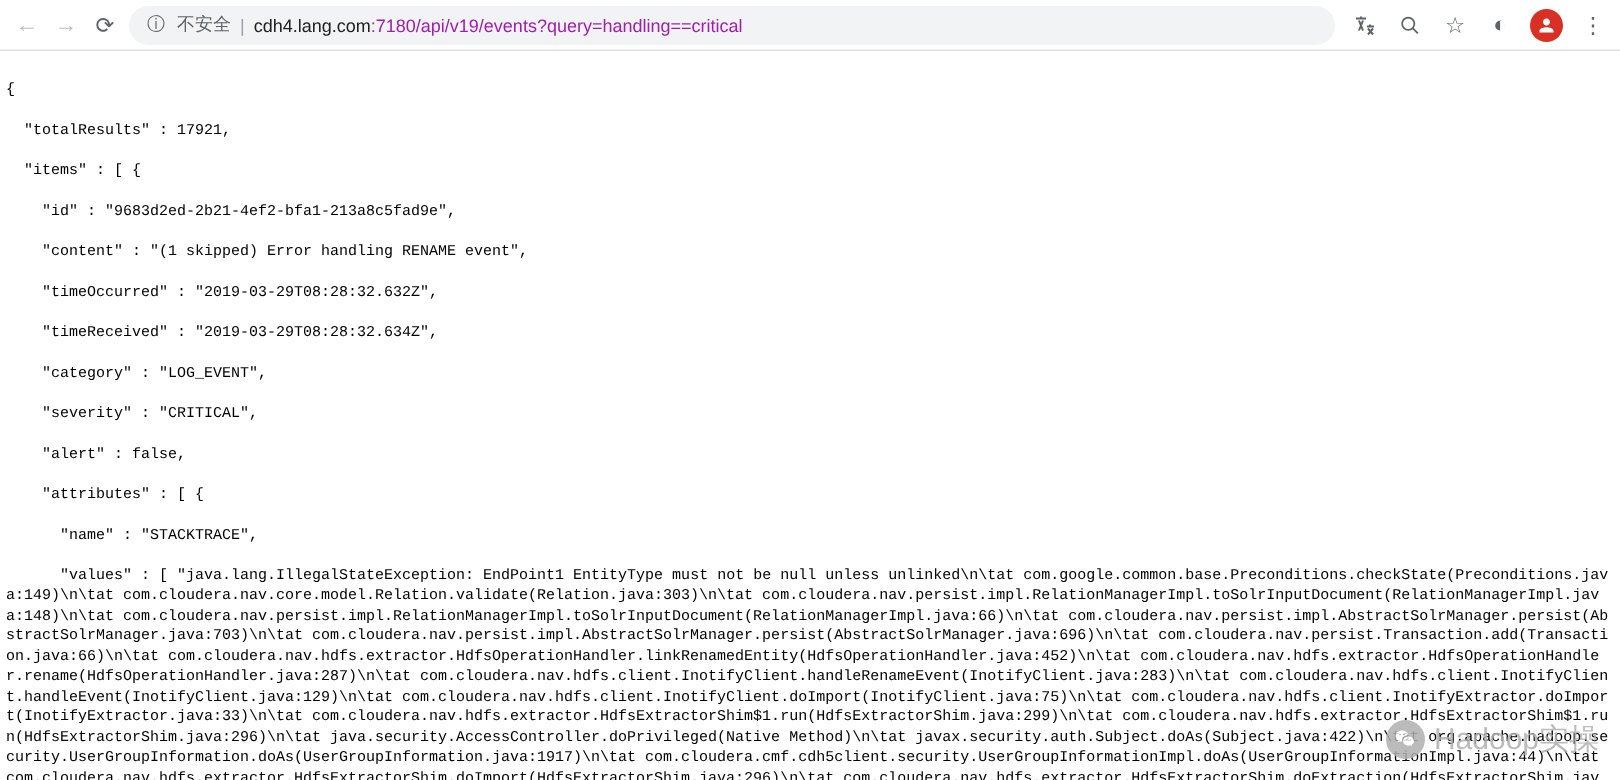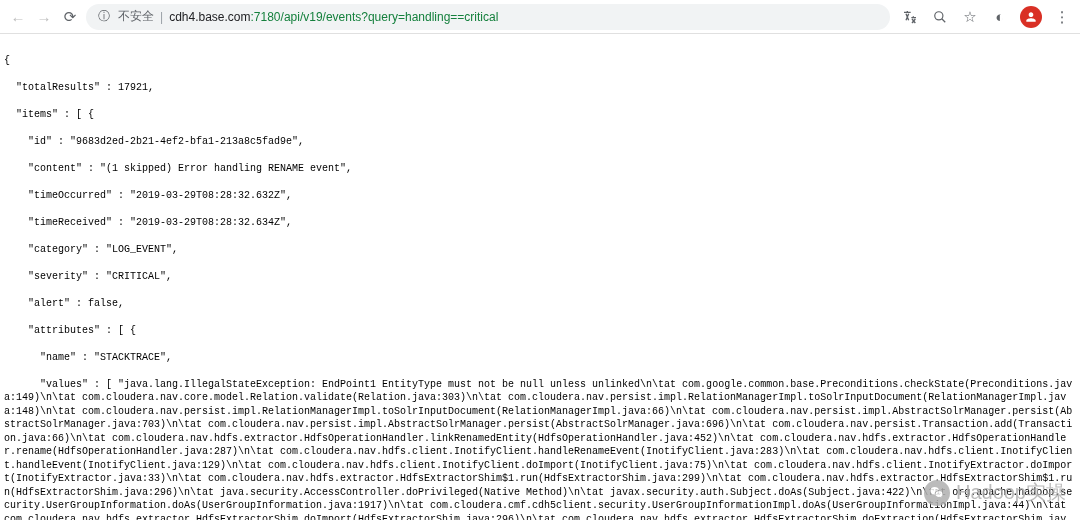--- a/index.html
+++ b/index.html
@@ -44,21 +44,21 @@
       font-size: 12px;
       color: #5f6368;
     }
     .addr-icon {
       width: 16px; height: 16px;
       display: inline-flex; align-items: center; justify-content: center;
       font-size: 12px;
     }
     .url-text { color: #202124; font-family: Arial, sans-serif; white-space: nowrap; overflow: hidden; }
     .url-host { color: #202124; }
-    .url-path { color: #15803d; }
+    .url-path { color: #a21caf; }
     .toolbar-right {
       display: flex;
       align-items: center;
       gap: 10px;
       padding-left: 4px;
     }
     .tb-icon {
       width: 20px; height: 20px;
       display: flex; align-items: center; justify-content: center;
       color: #5f6368; font-size: 15px;
@@ -106,21 +106,21 @@
 
 <div class="toolbar">
   <div class="nav-icon disabled">←</div>
   <div class="nav-icon disabled">→</div>
   <div class="nav-icon">⟳</div>
   <div class="addr-bar">
     <span class="addr-icon">ⓘ</span>
     <span>不安全</span>
     <span style="color:#9aa0a6">|</span>
     <span class="url-text">
-      <span class="url-host">cdh4.base.com</span><span class="url-path">:7180</span><span class="url-path">/api/v19/events?query=handling==critical</span>
+      <span class="url-host">cdh4.lang.com</span><span class="url-path">:7180</span><span class="url-path">/api/v19/events?query=handling==critical</span>
     </span>
   </div>
   <div class="toolbar-right">
     <div class="tb-icon">
       <svg width="16" height="16" viewBox="0 0 24 24" fill="none" stroke="#5f6368" stroke-width="2">
           <path d="M3 5h10M8 3v2M6 7l4 10M10 7l-4 10M14 13h7M17 11v2M15 15l5 6M20 15l-5 6"></path>
         </svg>
     </div>
     <div class="tb-icon">
       <svg width="14" height="14" viewBox="0 0 24 24" fill="none" stroke="#5f6368" stroke-width="2">

